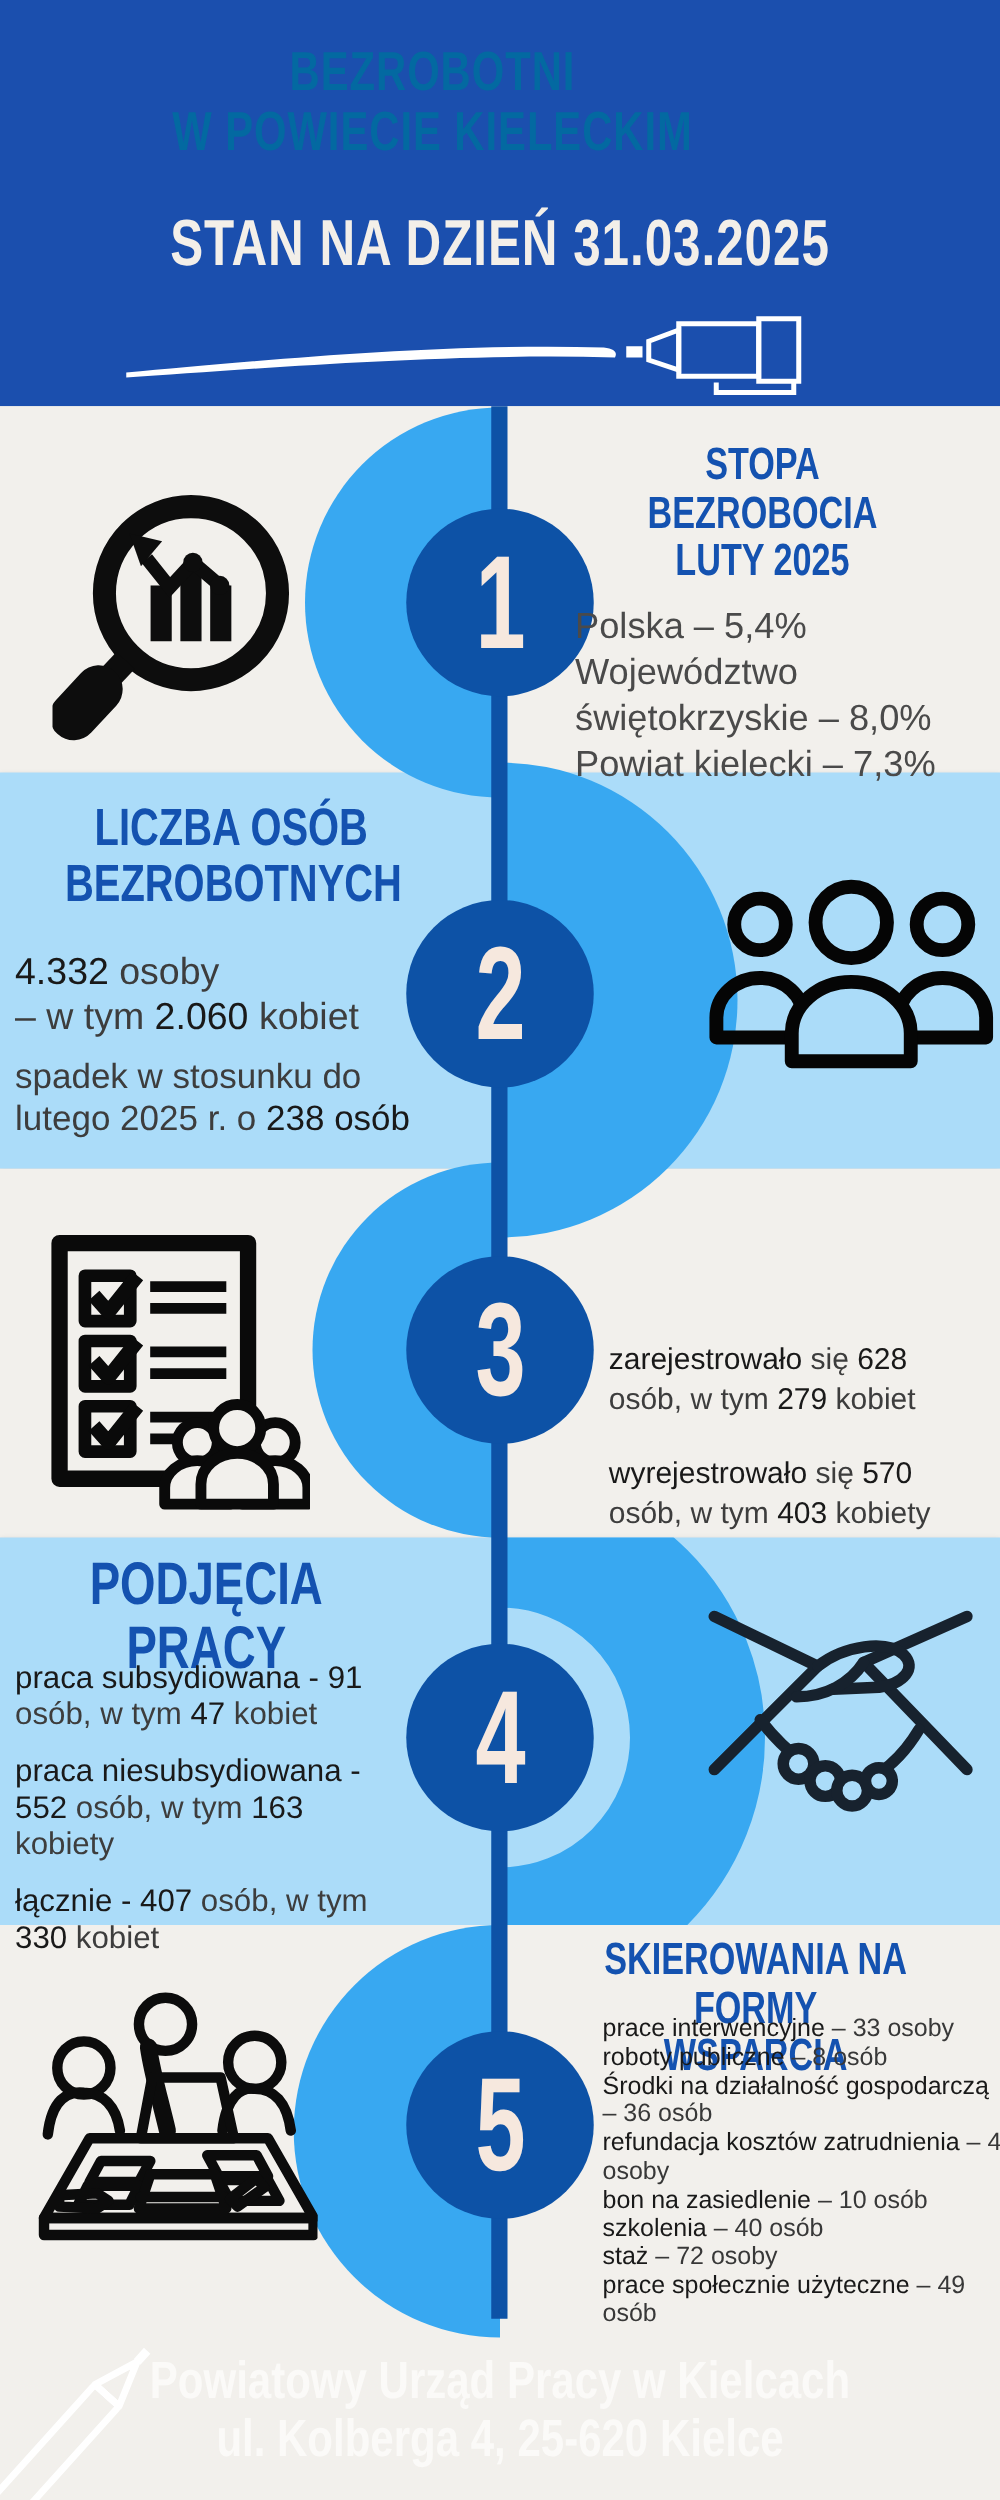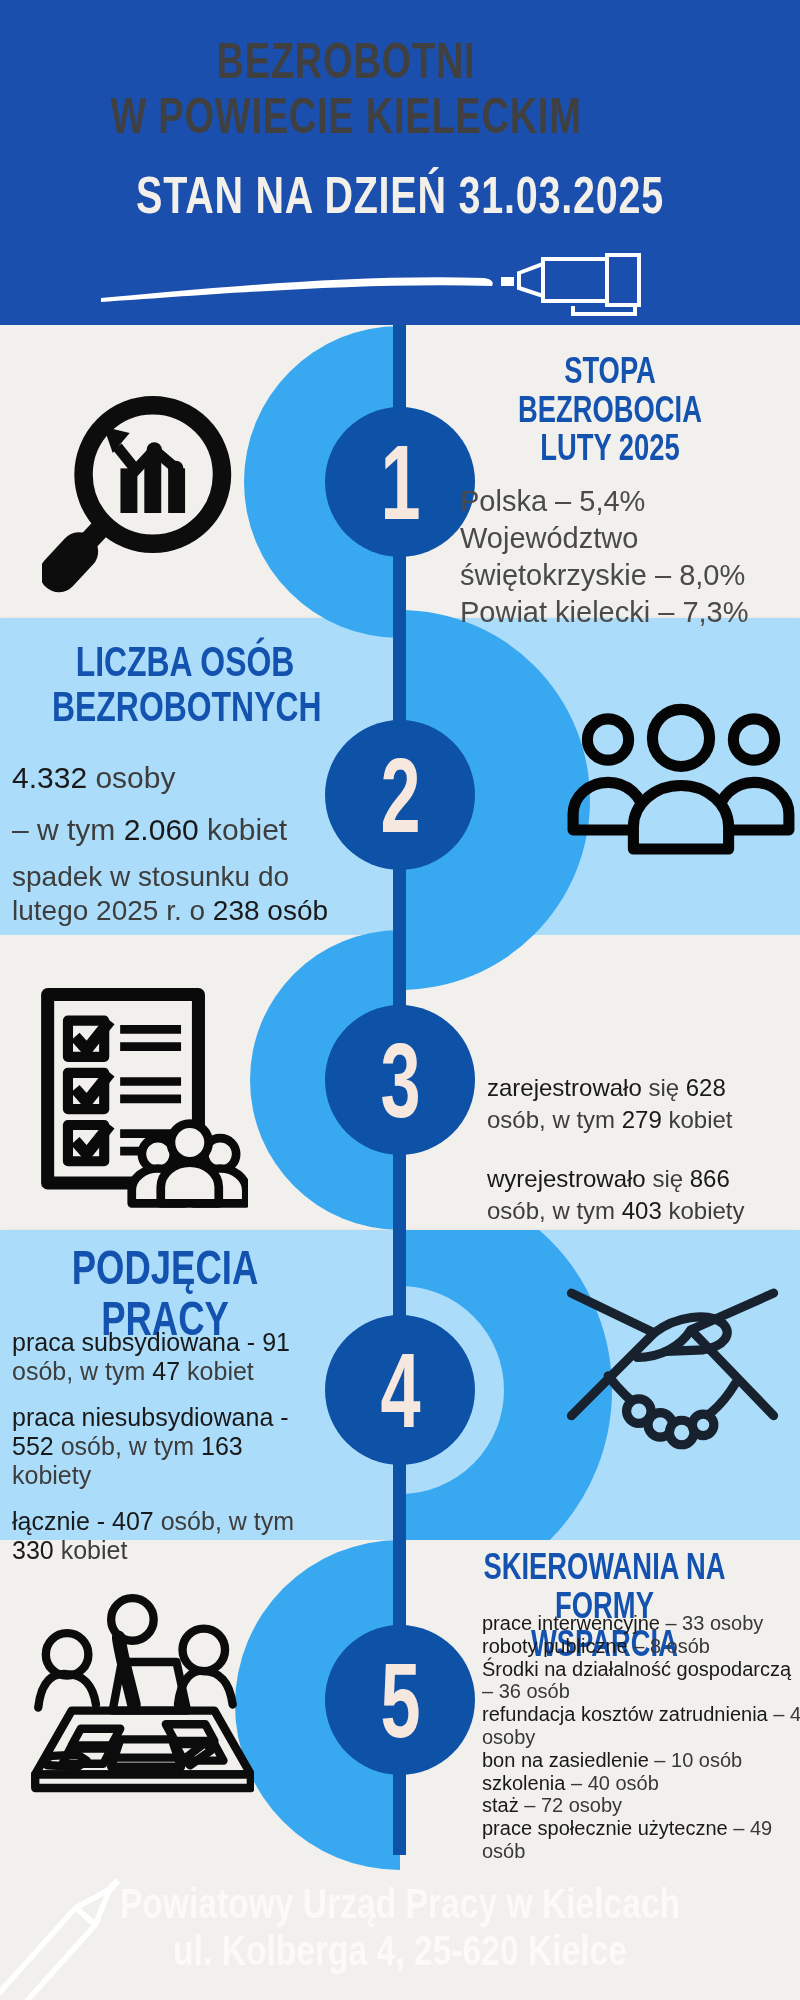--- a/index.html
+++ b/index.html
@@ -9,22 +9,22 @@
   .bg-header{top:0;height:325px;background:#1b4fae;z-index:0;}
   .bg-s1{top:325px;height:293px;background:#f2f0ec;}
   .bg-s2{top:618px;height:317px;background:#abdcf9;box-shadow:0 2px 5px rgba(0,0,0,.18);}
   .bg-s3{top:935px;height:295px;background:#f2f0ec;}
   .bg-s4{top:1230px;height:310px;background:#abdcf9;box-shadow:0 2px 5px rgba(0,0,0,.18);}
   .bg-s5{top:1540px;height:315px;background:#f2f0ec;}
 
   .condense{transform:scaleX(.76);transform-origin:50% 0;}
   .condense80{transform:scaleX(.8);transform-origin:50% 0;}
 
-  .header-title{position:absolute;top:34px;left:0;width:692px;text-align:center;color:#404040;
-                font-weight:700;font-size:50px;line-height:1.1;z-index:2;letter-spacing:1px;}
+  .header-title{position:absolute;top:34px;left:0;width:692px;text-align:center;color:#0369a1;
+                font-weight:700;font-size:44px;line-height:1.1;z-index:2;letter-spacing:1px;}
   .header-sub{position:absolute;top:168px;left:0;width:800px;text-align:center;color:#f3efe9;
               font-weight:700;font-size:52px;line-height:1.05;z-index:2;letter-spacing:1px;}
   .header-pen{position:absolute;left:95px;top:248px;z-index:2;}
 
   .disc{position:absolute;background:#38a8f1;z-index:1;}
   .disc-left{border-radius:999px 0 0 999px;}
   .disc-right{border-radius:0 999px 999px 0;}
   .disc1{left:244px;top:326px;width:156px;height:312px;}
   .disc2{left:400px;top:610px;width:190px;height:380px;}
   .disc3{left:250px;top:930px;width:150px;height:300px;}
@@ -45,21 +45,21 @@
   .t2{left:10px;top:640px;width:350px;font-size:42px;}
   .t3{left:415px;top:958px;width:380px;font-size:41px;}
   .t4{left:0px;top:1242px;width:330px;font-size:48px;}
   .t5{left:412px;top:1548px;width:385px;font-size:36px;}
 
   .body-text{position:absolute;color:#3d3d3d;z-index:4;}
   .body-text p{margin:0;}
   .body-text b{color:#191919;font-weight:400;}
   .b1{left:460px;top:483px;width:312px;font-size:29px;line-height:1.28;color:#4a4a4a;}
   .b2{left:12px;top:760px;width:332px;font-size:30px;line-height:1.2;}
-  .b2 p+p{margin-top:16px;}
+  .b2 p+p{margin-top:0;}
   .b2 p:nth-child(3){font-size:28px;margin-top:12px;}
   .b3{left:487px;top:1072px;width:302px;font-size:24px;line-height:1.32;}
   .b3 p+p{margin-top:28px;}
   .b4{left:12px;top:1328px;width:290px;font-size:25px;line-height:1.16;}
   .b4 p+p{margin-top:17px;}
   .b5{left:482px;top:1612px;width:322px;font-size:20px;line-height:1.14;color:#383838;}
 
   .icon{position:absolute;z-index:4;}
   .i1{left:42px;top:382px;}
   .i2{left:562px;top:696px;}
@@ -158,21 +158,21 @@
       <path d="M7 84 V74 a22 20 0 0 1 44 0 V84 Z"></path>
       <circle cx="121" cy="27" r="13"></circle>
       <path d="M99 84 V74 a22 20 0 0 1 44 0 V84 Z"></path>
       <circle cx="75" cy="26" r="18" fill="#abdcf9"></circle>
       <path d="M45 96 V82 a30 26 0 0 1 60 0 V96 Z" fill="#abdcf9"></path>
     </g>
   </svg>
 
   <div class="body-text b3">
       <p><b>zarejestrowało</b><span> się </span><b>628</b><span> osób, w tym </span><b>279</b><span> kobiet</span></p>
-      <p><b>wyrejestrowało</b><span> się </span><b>866</b><span> osób, w tym </span><b>403</b><span> kobiety</span></p>
+      <p><b>wyrejestrowało</b><span> się </span><b>570</b><span> osób, w tym </span><b>403</b><span> kobiety</span></p>
     </div>
   <svg class="icon i3" width="218" height="232" viewBox="0 0 150 160">
     <g stroke="#0a0a0a" fill="none" stroke-linejoin="round">
       <rect x="12" y="10" width="104" height="130" stroke-width="9"></rect>
       <rect x="26" y="28" width="25" height="25" stroke-width="7"></rect>
       <path d="M31 39 l8 9 l16 -20" stroke-width="8"></path>
       <line x1="62" y1="34" x2="104" y2="34" stroke-width="6"></line>
       <line x1="62" y1="46" x2="104" y2="46" stroke-width="6"></line>
       <rect x="26" y="64" width="25" height="25" stroke-width="7"></rect>
       <path d="M31 75 l8 9 l16 -20" stroke-width="8"></path>

